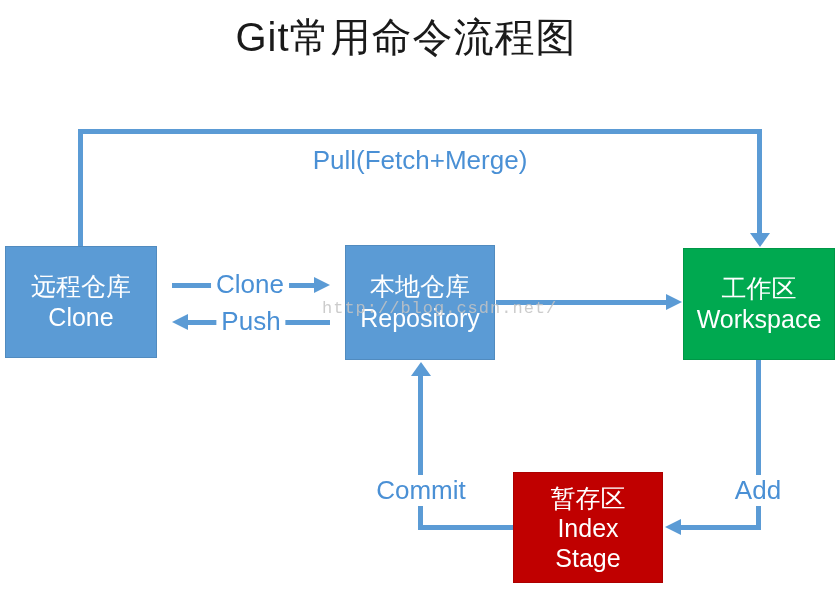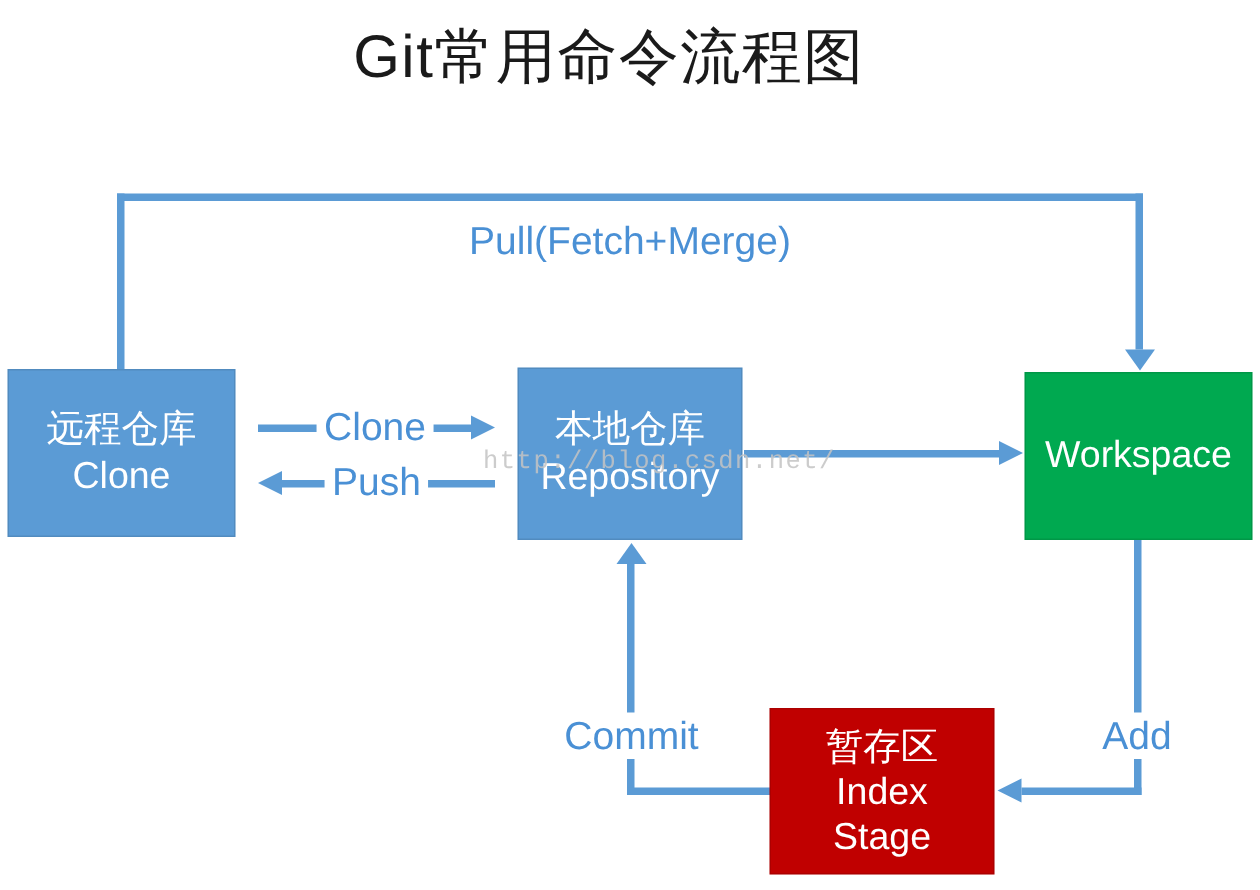--- a/index.html
+++ b/index.html
@@ -76,20 +76,21 @@
 
   <div class="node node-remote">
     <span>远程仓库</span>
     <span>Clone</span>
   </div>
   <div class="node node-repository">
     <span>本地仓库</span>
     <span>Repository</span>
   </div>
   <div class="node node-workspace">
+    <span>工作区</span>
     <span>Workspace</span>
   </div>
   <div class="node node-index">
     <span>暂存区</span>
     <span>Index</span>
     <span>Stage</span>
   </div>
 
   <div class="watermark">http://blog.csdn.net/</div>
 

